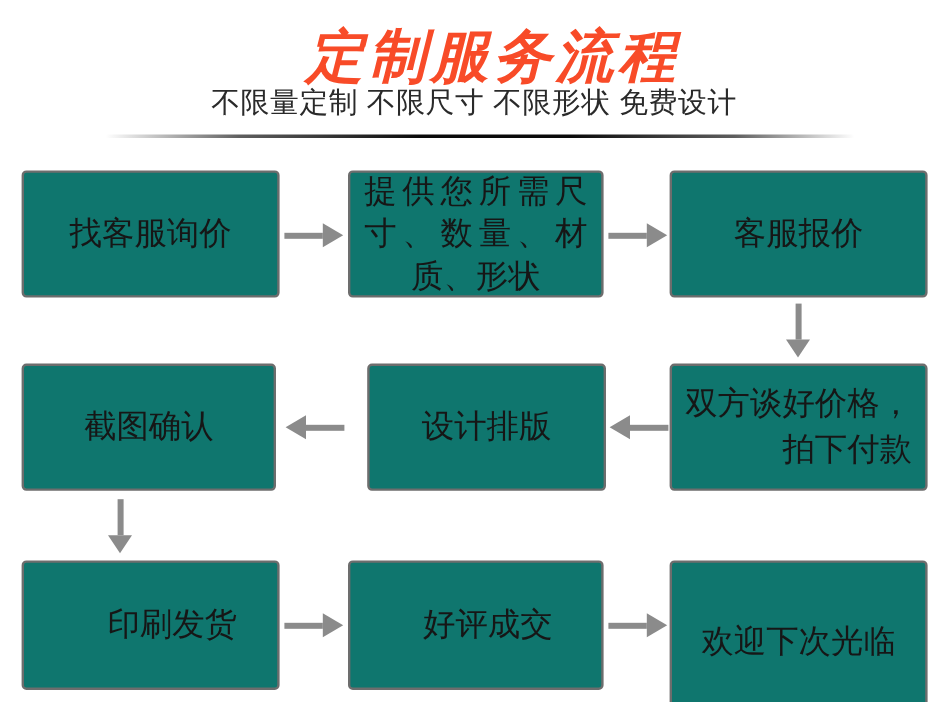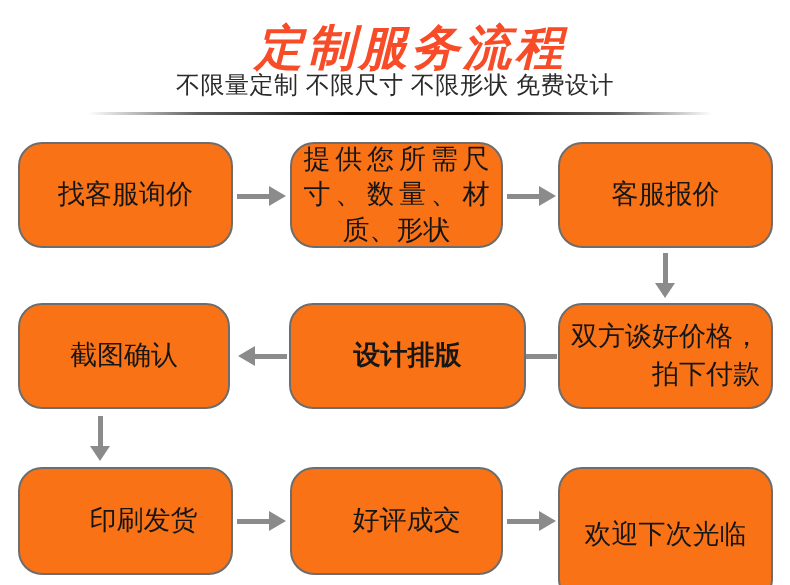--- a/index.html
+++ b/index.html
@@ -36,22 +36,22 @@
     background:linear-gradient(to right,
       rgba(0,0,0,0) 0%, rgba(40,40,40,.75) 18%,
       #0a0a0a 42%, #0a0a0a 62%,
       rgba(40,40,40,.75) 84%, rgba(0,0,0,0) 100%);
     border-radius:2px;
   }
   
   .box{
     position:absolute;
     border:2px solid var(--border-gray);
-    border-radius:24px;
-    background:#f97316;
+    border-radius:4px;
+    background:#0f766e;
     display:flex;align-items:center;justify-content:center;
     font-size:27px;color:var(--text-dark);
     box-sizing:border-box;
   }
   .box .label{
     text-align:right;
     white-space:pre-line;
     line-height:1.4;
   }
   .box.wide-text .label{
@@ -59,21 +59,21 @@
     text-align:justify;
     text-align-last:center;
     text-justify:inter-character;
     line-height:1.3;
     white-space:normal;
   }
   .b1{left:18px; top:142px;width:215px;height:106px;}
   .b2{left:290px;top:142px;width:213px;height:106px;}
   .b3{left:558px;top:142px;width:215px;height:106px;}
   .b4{left:558px;top:303px;width:215px;height:106px;}
-  .b5{left:289px;top:303px;width:237px;height:106px;font-weight:bold;}
+  .b5{left:306px;top:303px;width:199px;height:106px;}
   .b6{left:18px; top:303px;width:212px;height:106px;}
   .b7{left:18px; top:467px;width:215px;height:108px;padding-left:36px;}
   .b8{left:290px;top:467px;width:213px;height:108px;padding-left:20px;}
   .b9{left:558px;top:467px;width:215px;height:136px;}
   
   .harrow{
     position:absolute;width:49px;height:20px;
     display:flex;align-items:center;
   }
   .harrow .shaft{flex:1;height:5px;background:var(--arrow-gray);}

